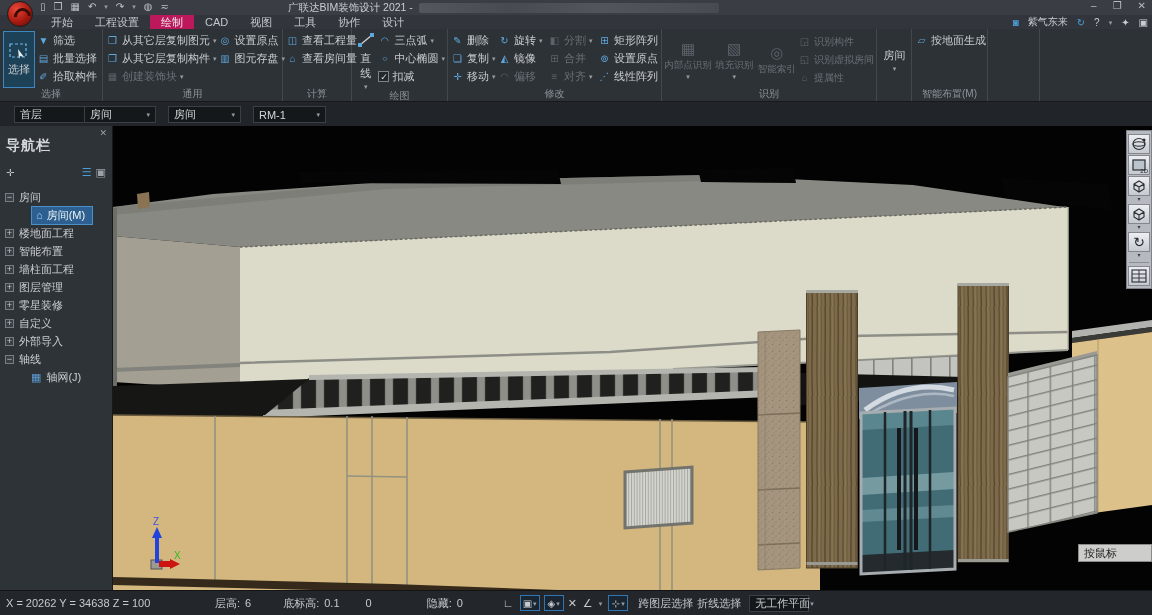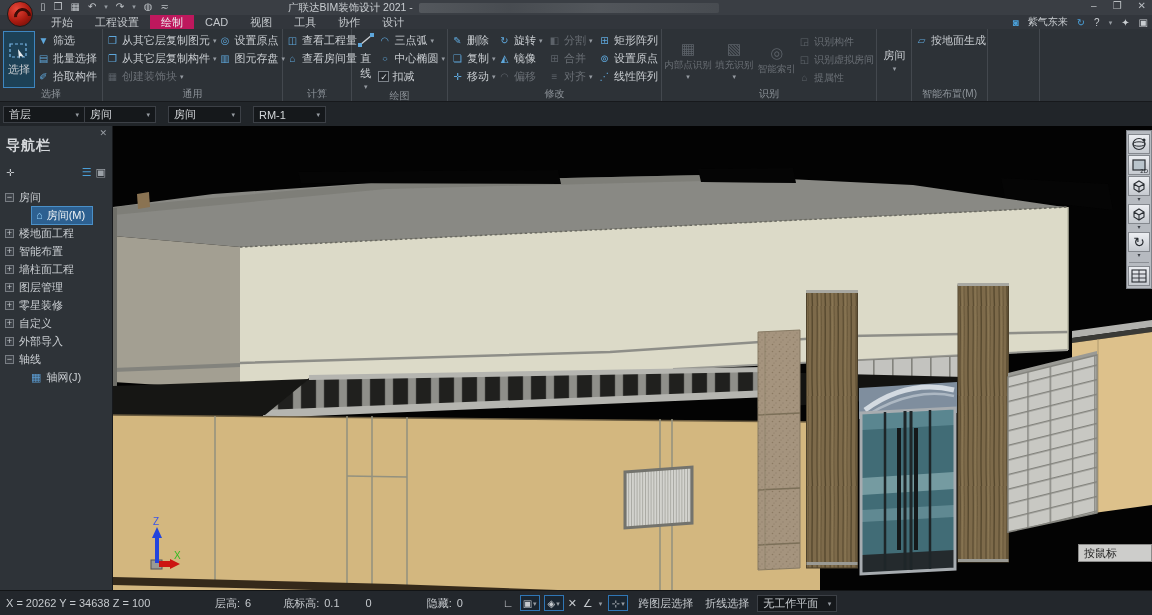--- a/index.html
+++ b/index.html
@@ -75,21 +75,21 @@
 .vsep{width:20px;height:1px;background:#8b8f95;margin:2px 0}
 #lbl2d{position:absolute;right:1px;bottom:0;font-size:6px;color:#24282d}
 
 #statusbar{left:0;top:590px;width:1152px;height:25px;background:#23272c;border-top:1px solid #121416;
 display:flex;align-items:center;padding-left:6px;font-size:11px;color:#c6cace;white-space:nowrap}
 .tbox{width:20px;height:16px;border:1px solid #4a4f55;display:flex;align-items:center;justify-content:center;
 gap:1px;color:#c6cace;font-size:10px;margin-right:4px;background:#24282d}
 .tbox.on{border-color:#2f76b5;background:#1a2530}
 .plain{margin-right:6px;color:#c6cace;font-size:11px}
 #wpsel{height:17px;background:#15181b;border:1px solid #3c4046;display:flex;align-items:center;
-justify-content:space-between;width:80px;padding:0 5px;margin:0 8px}
+justify-content:space-between;width:60px;padding:0 5px;margin:0 8px}
 </style>
 </head>
 <body>
 
 <div id="app">
 
   <div id="titlebar" class="ab">
     <div class="qa ab">
       <span class="ic">▯</span>
       <span class="ic">❐</span>
@@ -372,21 +372,21 @@
 
 
     <div class="rg" style="width:52px">
       <div class="glabel"></div>
     </div>
 
     <div style="flex:1"></div>
   </div>
 
   <div id="comborow" class="ab"></div>
-  <div class="combo ab" style="left:3px;width:82px;top:106px">
+  <div class="combo ab" style="left:14px;width:82px;top:106px">
     <span>首层</span>
       <span class="caret">▾</span>
     </div>
   <div class="combo ab" style="left:84px;width:72px;top:106px">
     <span>房间</span>
       <span class="caret">▾</span>
     </div>
   <div class="combo ab" style="left:168px;width:73px;top:106px">
     <span>房间</span>
       <span class="caret">▾</span>
@@ -635,20 +635,20 @@
       <span class="caret">▾</span>
       </span>
     <span class="plain">✕</span>
     <span class="plain">∠</span>
     <span class="caret" style="margin-right:6px">▾</span>
     <span class="tbox on">
       <span>⊹</span>
       <span class="caret">▾</span>
       </span>
     <span style="margin-left:6px">跨图层选择</span>
-    <span style="margin-left:12px">折线选择</span>
+    <span style="margin-left:4px">折线选择</span>
     <span id="wpsel">
       <span>无工作平面</span>
       <span class="caret">▾</span>
       </span>
   </div>
 
 </div>
 
 </body></html>

